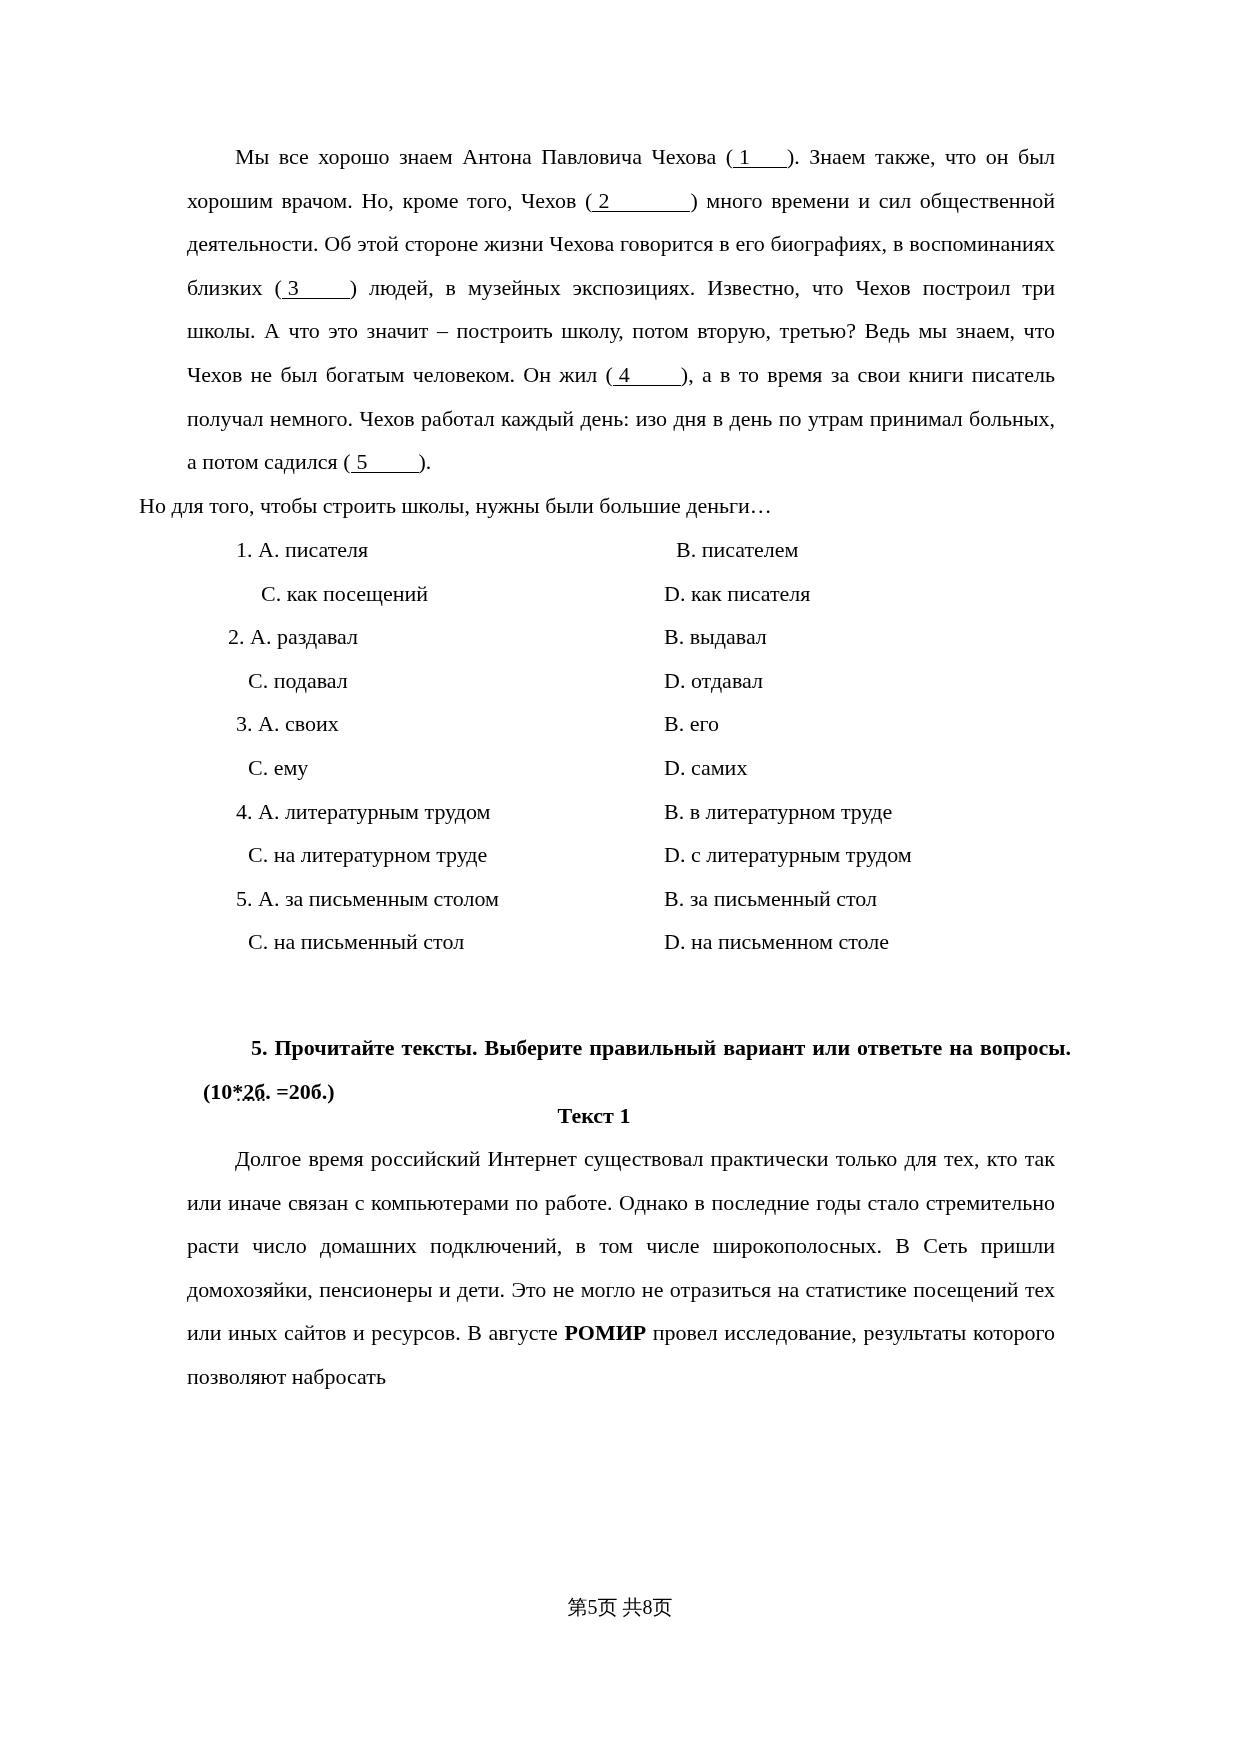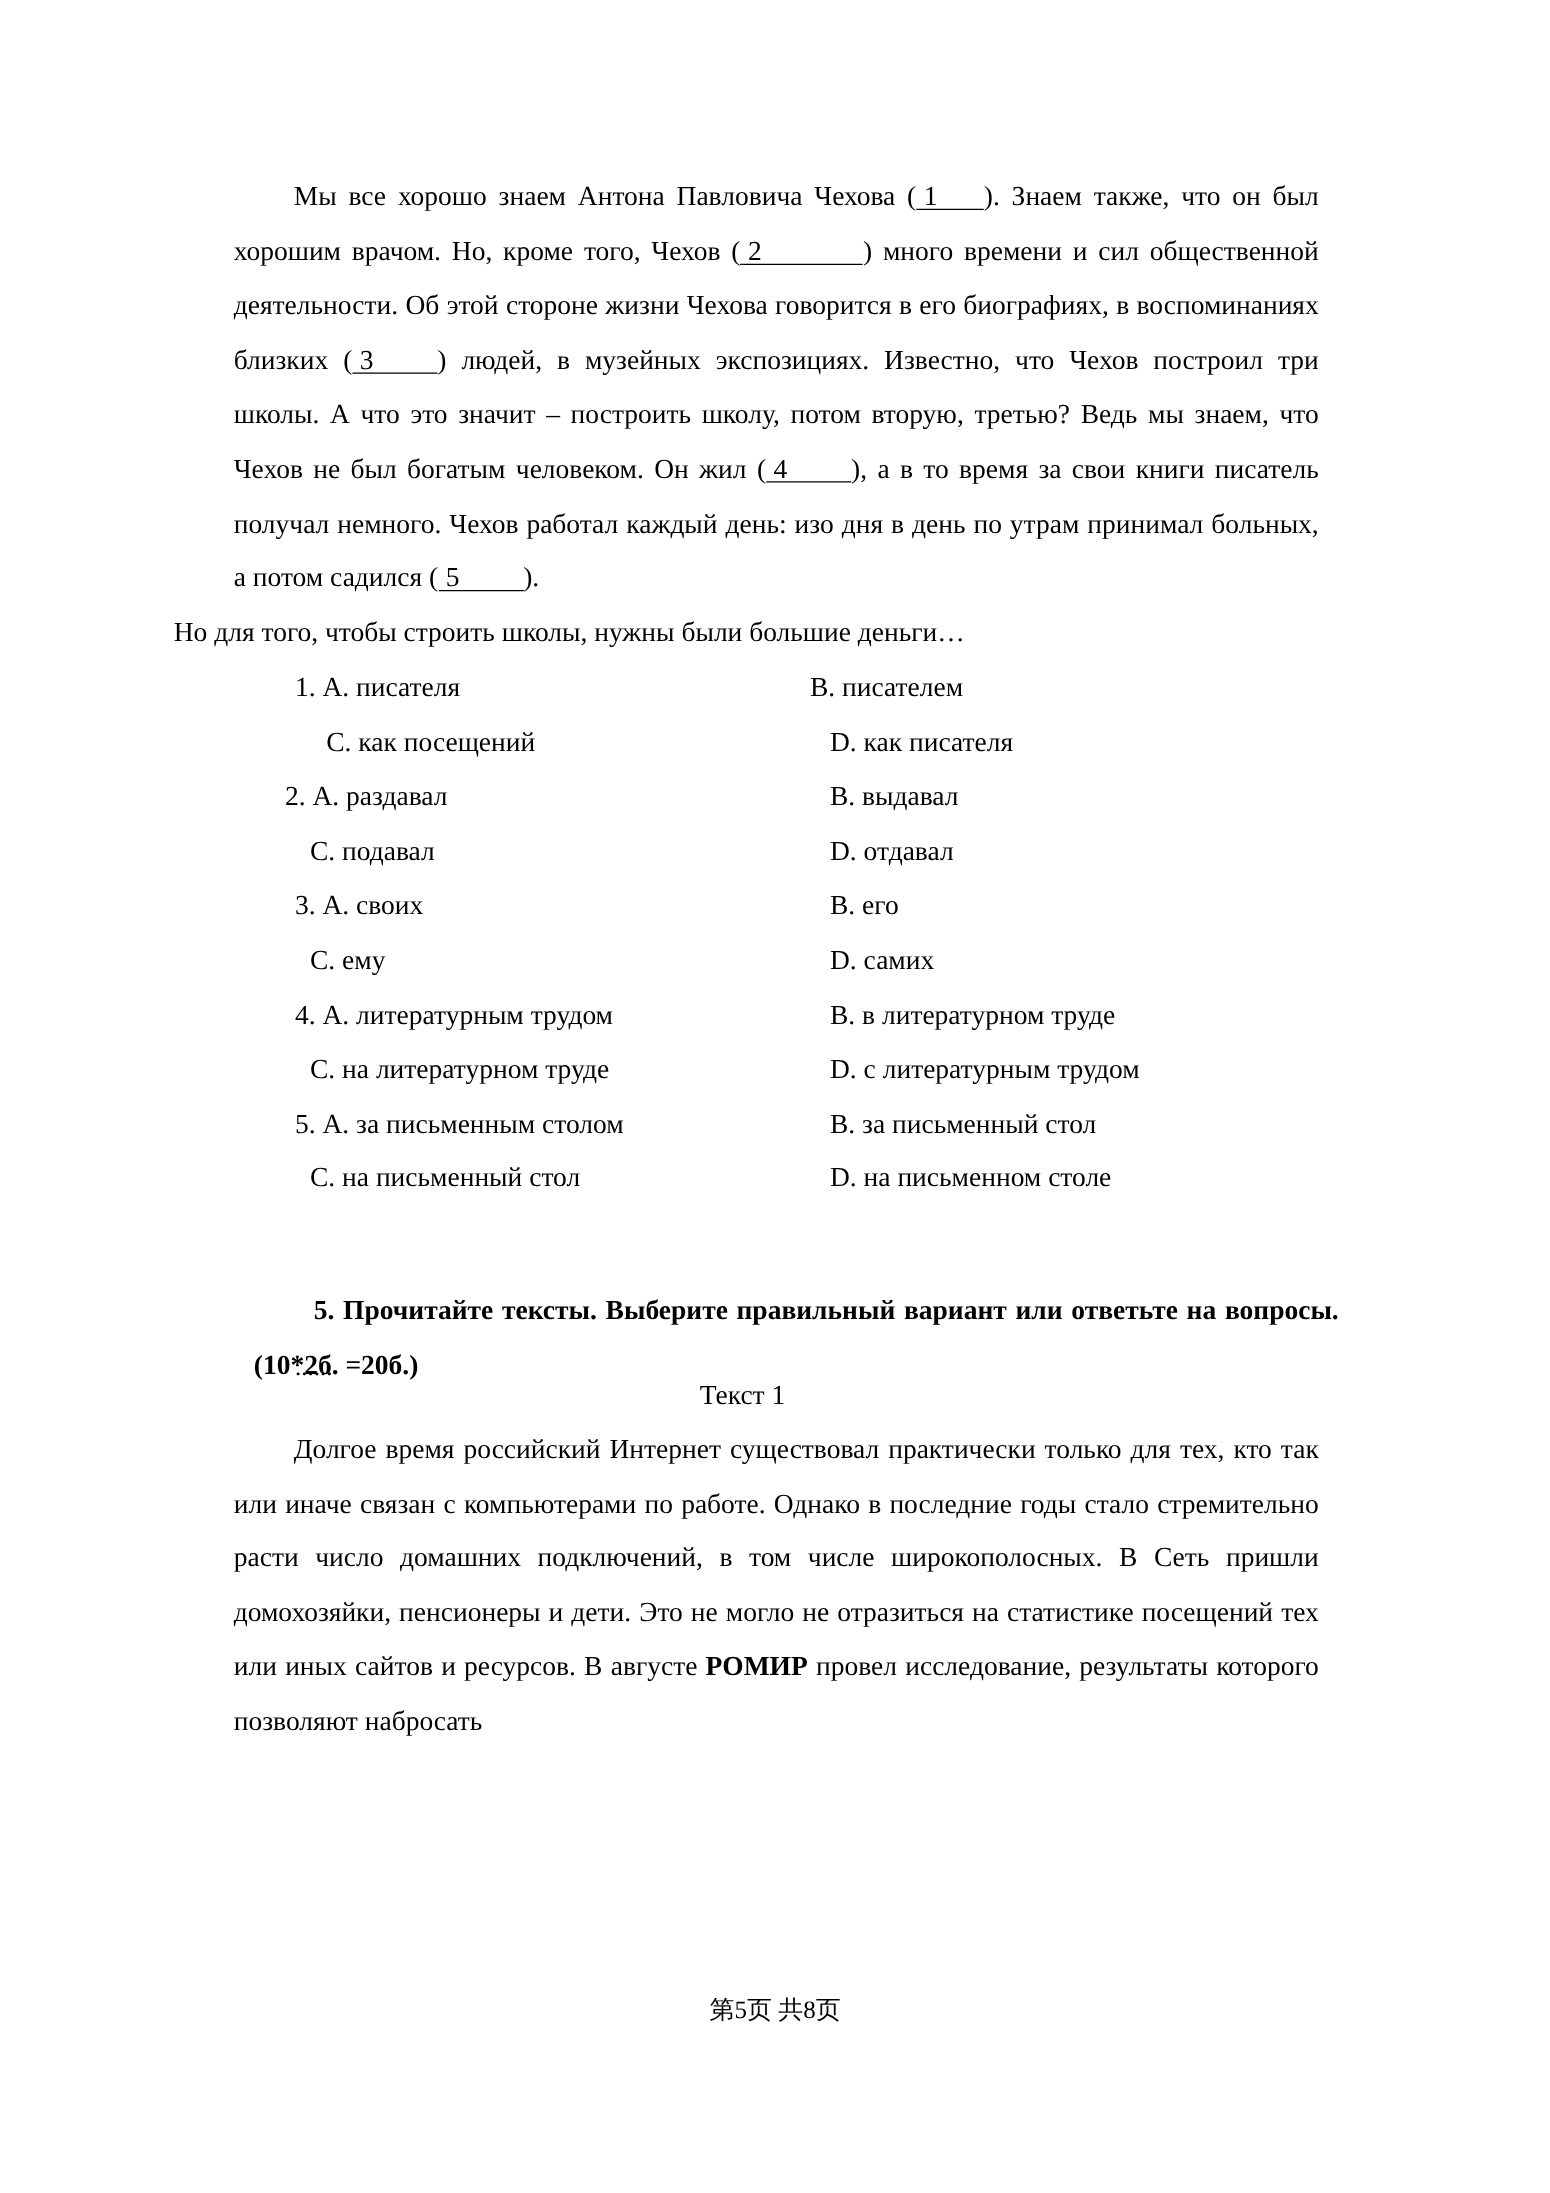--- a/index.html
+++ b/index.html
@@ -10,34 +10,34 @@
           text-align: justify; text-indent: 48px; margin: 0; }
   .blank { display: inline-block; border-bottom: 1.5px solid #000; line-height: 20px;
            text-indent: 0; padding-left: 6px; }
   .b1 { width: 48px; } .b2 { width: 92px; } .b3 { width: 62px; }
   .b4 { width: 62px; } .b5 { width: 62px; }
   .opt { position: absolute; font-size: 22px; line-height: 26px; white-space: nowrap; }
   .dots { position: absolute; left: 236px; top: 1083px; font-size: 20px; }
   .task { position: absolute; left: 187px; top: 1010px; width: 868px; font-size: 22px; font-weight: bold;
           line-height: 43.6px; text-align: justify; text-indent: 48px; margin: 16px; }
   .title { position: absolute; left: 0; width: 1188px; top: 1103px; text-align: center;
-           font-size: 22px; font-weight: normal; }
+           font-size: 22px; font-weight: bold; }
   .footer { position: absolute; left: 0; width: 1240px; top: 1594px; text-align: center; font-size: 20px; }
   .last-line { text-align-last: justify; }
 </style>
 </head>
 <body>
 
 <div class="page">
 
   <p class="para" style="top:135px;"><span>Мы все хорошо знаем Антона Павловича Чехова (</span><span class="blank b1">1</span><span>). Знаем также, что он был хорошим врачом. Но, кроме того, Чехов (</span><span class="blank b2">2</span><span>) много времени и сил общественной деятельности. Об этой стороне жизни Чехова говорится в его биографиях, в воспоминаниях близких (</span><span class="blank b3">3</span><span>) людей, в музейных экспозициях. Известно, что Чехов построил три школы. А что это значит – построить школу, потом вторую, третью? Ведь мы знаем, что Чехов не был богатым человеком. Он жил (</span><span class="blank b4">4</span><span>), а в то время за свои книги писатель получал немного. Чехов работал каждый день: изо дня в день по утрам принимал больных, а потом садился (</span><span class="blank b5">5</span><span>).</span><br><span style="display:inline-block;text-indent:0;margin-left:-48px;">Но для того, чтобы строить школы, нужны были большие деньги…</span></p>
 
   <div>
     <span class="opt" style="left:236px;top:537px;">1. А. писателя</span>
-    <span class="opt" style="left:648px;top:537px;">B. писателем</span>
+    <span class="opt" style="left:676px;top:537px;">B. писателем</span>
     <span class="opt" style="left:261px;top:581px;">C. как посещений</span>
     <span class="opt" style="left:664px;top:581px;">D. как писателя</span>
   </div>
   <div>
     <span class="opt" style="left:228px;top:624px;">2. А. раздавал</span>
     <span class="opt" style="left:664px;top:624px;">B. выдавал</span>
     <span class="opt" style="left:248px;top:668px;">C. подавал</span>
     <span class="opt" style="left:664px;top:668px;">D. отдавал</span>
   </div>
   <div>

